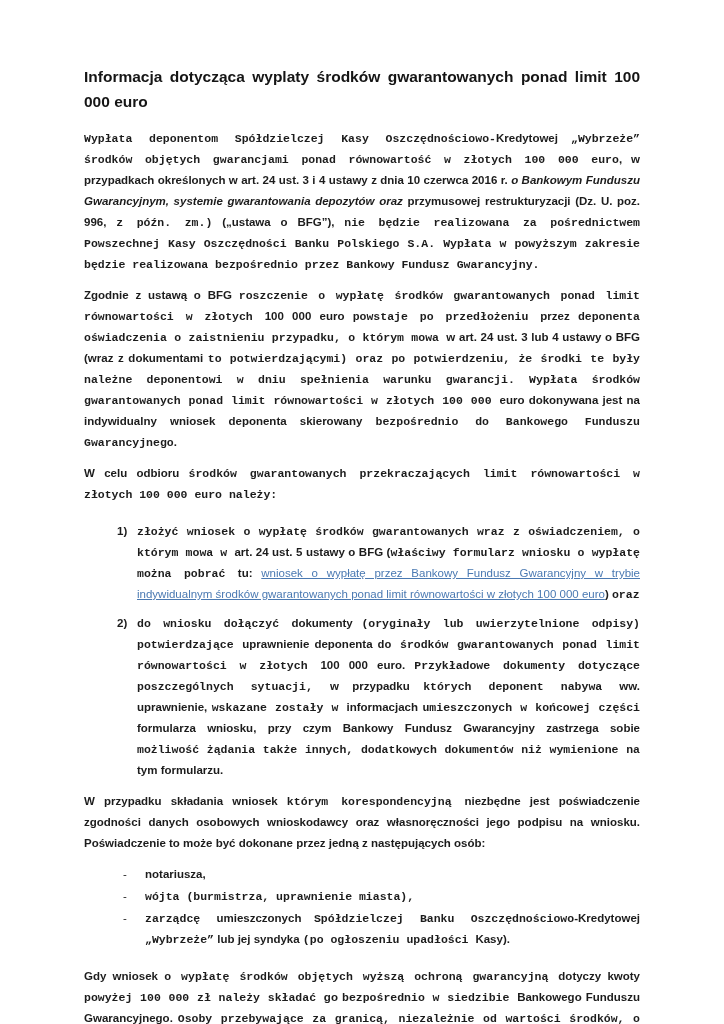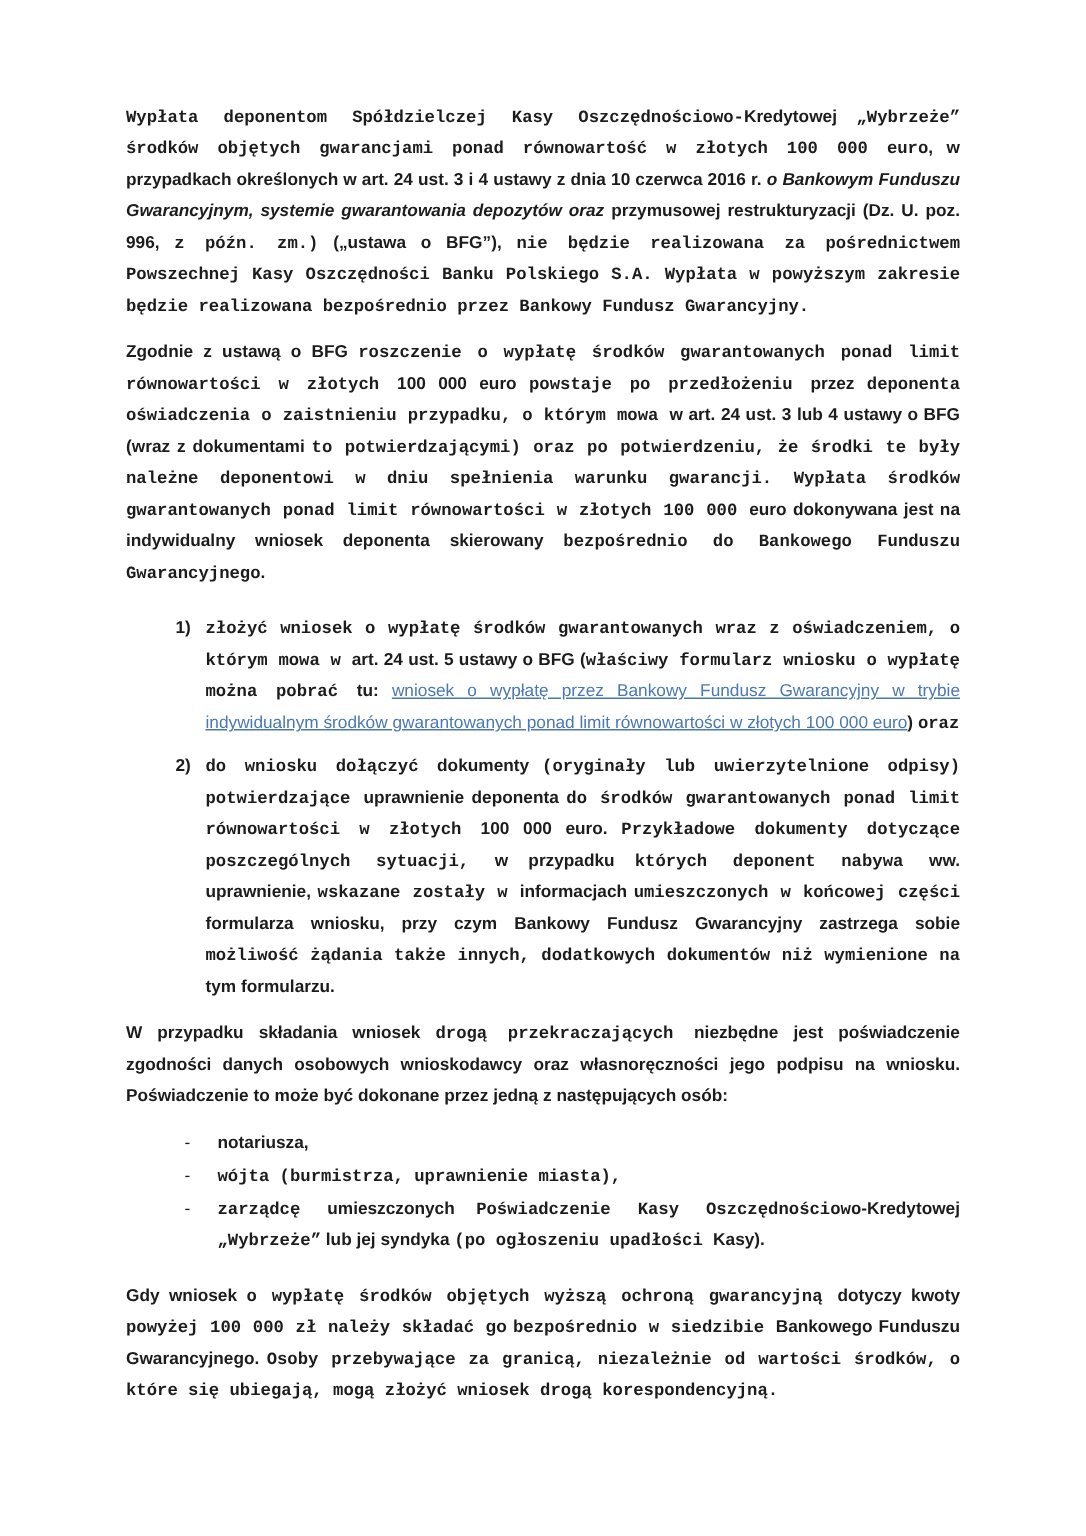--- a/index.html
+++ b/index.html
@@ -70,49 +70,51 @@
     color: #4a79b2;
     cursor: pointer;
   }
   .gap-before { margin-top: 16px; }
 </style>
 </head>
 <body>
 
 <div class="page">
 
+  <h1 class="doc-title">Informacja dotycząca wyplaty środków gwarantowanych ponad limit 100 000 euro</h1>
 
   <p class="para"><span class="run-b">Wypłata deponentom Spółdzielczej Kasy Oszczędnościowo-</span><span class="run-r">Kredytowej </span><span class="run-b">„Wybrzeże” środków objętych gwarancjami ponad równowartość w złotych 100 000 euro</span><span class="run-r">, w przypadkach określonych w art. 24 ust. 3 i 4 ustawy z dnia 10 czerwca 2016 r. </span><span class="run-bi">o Bankowym Funduszu Gwarancyjnym, systemie gwarantowania depozytów oraz </span><span class="run-r">przymusowej restrukturyzacji (Dz. U. poz. 996, </span><span class="run-b">z późn. zm.)</span><span class="run-r"> („ustawa o BFG”), </span><span class="run-b">nie będzie realizowana za pośrednictwem Powszechnej Kasy Oszczędności Banku Polskiego S.A. Wypłata w powyższym zakresie będzie realizowana bezpośrednio przez Bankowy Fundusz Gwarancyjny.</span></p>
 
   <p class="para"><span class="run-r">Zgodnie z ustawą o BFG </span><span class="run-b">roszczenie o wypłatę środków gwarantowanych ponad limit równowartości w złotych </span><span class="run-r">100 000 euro </span><span class="run-b">powstaje po przedłożeniu </span><span class="run-r">przez </span><span class="run-b">deponenta oświadczenia o zaistnieniu przypadku, o którym mowa </span><span class="run-r">w art. 24 ust. 3 lub 4 ustawy o BFG (wraz z dokumentami </span><span class="run-b">to potwierdzającymi) oraz po potwierdzeniu, że środki te były należne deponentowi w dniu spełnienia warunku gwarancji. Wypłata środków gwarantowanych ponad limit równowartości w złotych 100 000 </span><span class="run-r">euro dokonywana jest na indywidualny wniosek deponenta skierowany </span><span class="run-b">bezpośrednio do Bankowego Funduszu Gwarancyjnego</span><span class="run-r">.</span></p>
 
+  <p class="para"><span class="run-r">W celu odbioru </span><span class="run-b">środków gwarantowanych przekraczających limit równowartości w złotych 100 000 euro należy:</span></p>
 
   <div class="num-item gap-before">
     <span class="num-marker">1)</span>
     <span><span class="run-b">złożyć wniosek o wypłatę środków gwarantowanych wraz z oświadczeniem, o którym mowa w </span><span class="run-r">art. 24 ust. 5 ustawy o BFG (</span><span class="run-b">właściwy formularz wniosku o wypłatę można pobrać </span><span class="run-r">tu: </span><a class="run-link" href="#">wniosek o wypłatę przez Bankowy Fundusz Gwarancyjny w trybie indywidualnym środków gwarantowanych ponad limit równowartości w złotych 100 000 euro</a><span class="run-r">) </span><span class="run-b">oraz</span></span>
   </div>
 
   <div class="num-item">
     <span class="num-marker">2)</span>
     <span><span class="run-b">do wniosku dołączyć </span><span class="run-r">dokumenty </span><span class="run-b">(oryginały lub uwierzytelnione odpisy) potwierdzające </span><span class="run-r">uprawnienie deponenta </span><span class="run-b">do środków gwarantowanych ponad limit równowartości w złotych </span><span class="run-r">100 000 euro. </span><span class="run-b">Przykładowe dokumenty dotyczące poszczególnych sytuacji, </span><span class="run-r">w przypadku </span><span class="run-b">których deponent nabywa </span><span class="run-r">ww. uprawnienie, </span><span class="run-b">wskazane zostały w </span><span class="run-r">informacjach </span><span class="run-b">umieszczonych w końcowej części </span><span class="run-r">formularza wniosku, przy czym Bankowy Fundusz Gwarancyjny zastrzega sobie </span><span class="run-b">możliwość żądania także innych, dodatkowych dokumentów niż wymienione na </span><span class="run-r">tym formularzu.</span></span>
   </div>
 
 
-  <p class="para"><span class="run-r">W przypadku składania wniosek </span><span class="run-b">drogą przekraczających </span><span class="run-r">niezbędne jest poświadczenie zgodności danych osobowych wnioskodawcy oraz własnoręczności jego podpisu na wniosku. Poświadczenie to może być dokonane przez jedną z następujących osób:</span></p>
+  <p class="para"><span class="run-r">W przypadku składania wniosek </span><span class="run-b">którym korespondencyjną </span><span class="run-r">niezbędne jest poświadczenie zgodności danych osobowych wnioskodawcy oraz własnoręczności jego podpisu na wniosku. Poświadczenie to może być dokonane przez jedną z następujących osób:</span></p>
 
   <div class="dash-item">
     <span class="dash-marker">-</span>
     <span><span class="run-r">notariusza,</span></span>
   </div>
 
   <div class="dash-item">
     <span class="dash-marker">-</span>
     <span><span class="run-b">wójta (burmistrza, uprawnienie miasta),</span></span>
   </div>
 
   <div class="dash-item">
     <span class="dash-marker">-</span>
-    <span><span class="run-b">zarządcę </span><span class="run-r">umieszczonych </span><span class="run-b">Poświadczenie Kasy Oszczędnościowo</span><span class="run-r">-Kredytowej </span><span class="run-b">„Wybrzeże”</span><span class="run-r"> lub jej syndyka </span><span class="run-b">(po ogłoszeniu upadłości </span><span class="run-r">Kasy).</span></span>
+    <span><span class="run-b">zarządcę </span><span class="run-r">umieszczonych </span><span class="run-b">Spółdzielczej Banku Oszczędnościowo</span><span class="run-r">-Kredytowej </span><span class="run-b">„Wybrzeże”</span><span class="run-r"> lub jej syndyka </span><span class="run-b">(po ogłoszeniu upadłości </span><span class="run-r">Kasy).</span></span>
   </div>
 
   <p class="para gap-before"><span class="run-r">Gdy wniosek </span><span class="run-b">o wypłatę środków objętych wyższą ochroną gwarancyjną </span><span class="run-r">dotyczy kwoty </span><span class="run-b">powyżej 100 000 zł należy składać </span><span class="run-r">go </span><span class="run-b">bezpośrednio w siedzibie </span><span class="run-r">Bankowego Funduszu Gwarancyjnego. </span><span class="run-b">Osoby przebywające za granicą, niezależnie od wartości środków, o które się ubiegają, mogą złożyć wniosek drogą korespondencyjną. </span></p>
 
 </div>
 
 </body></html>

